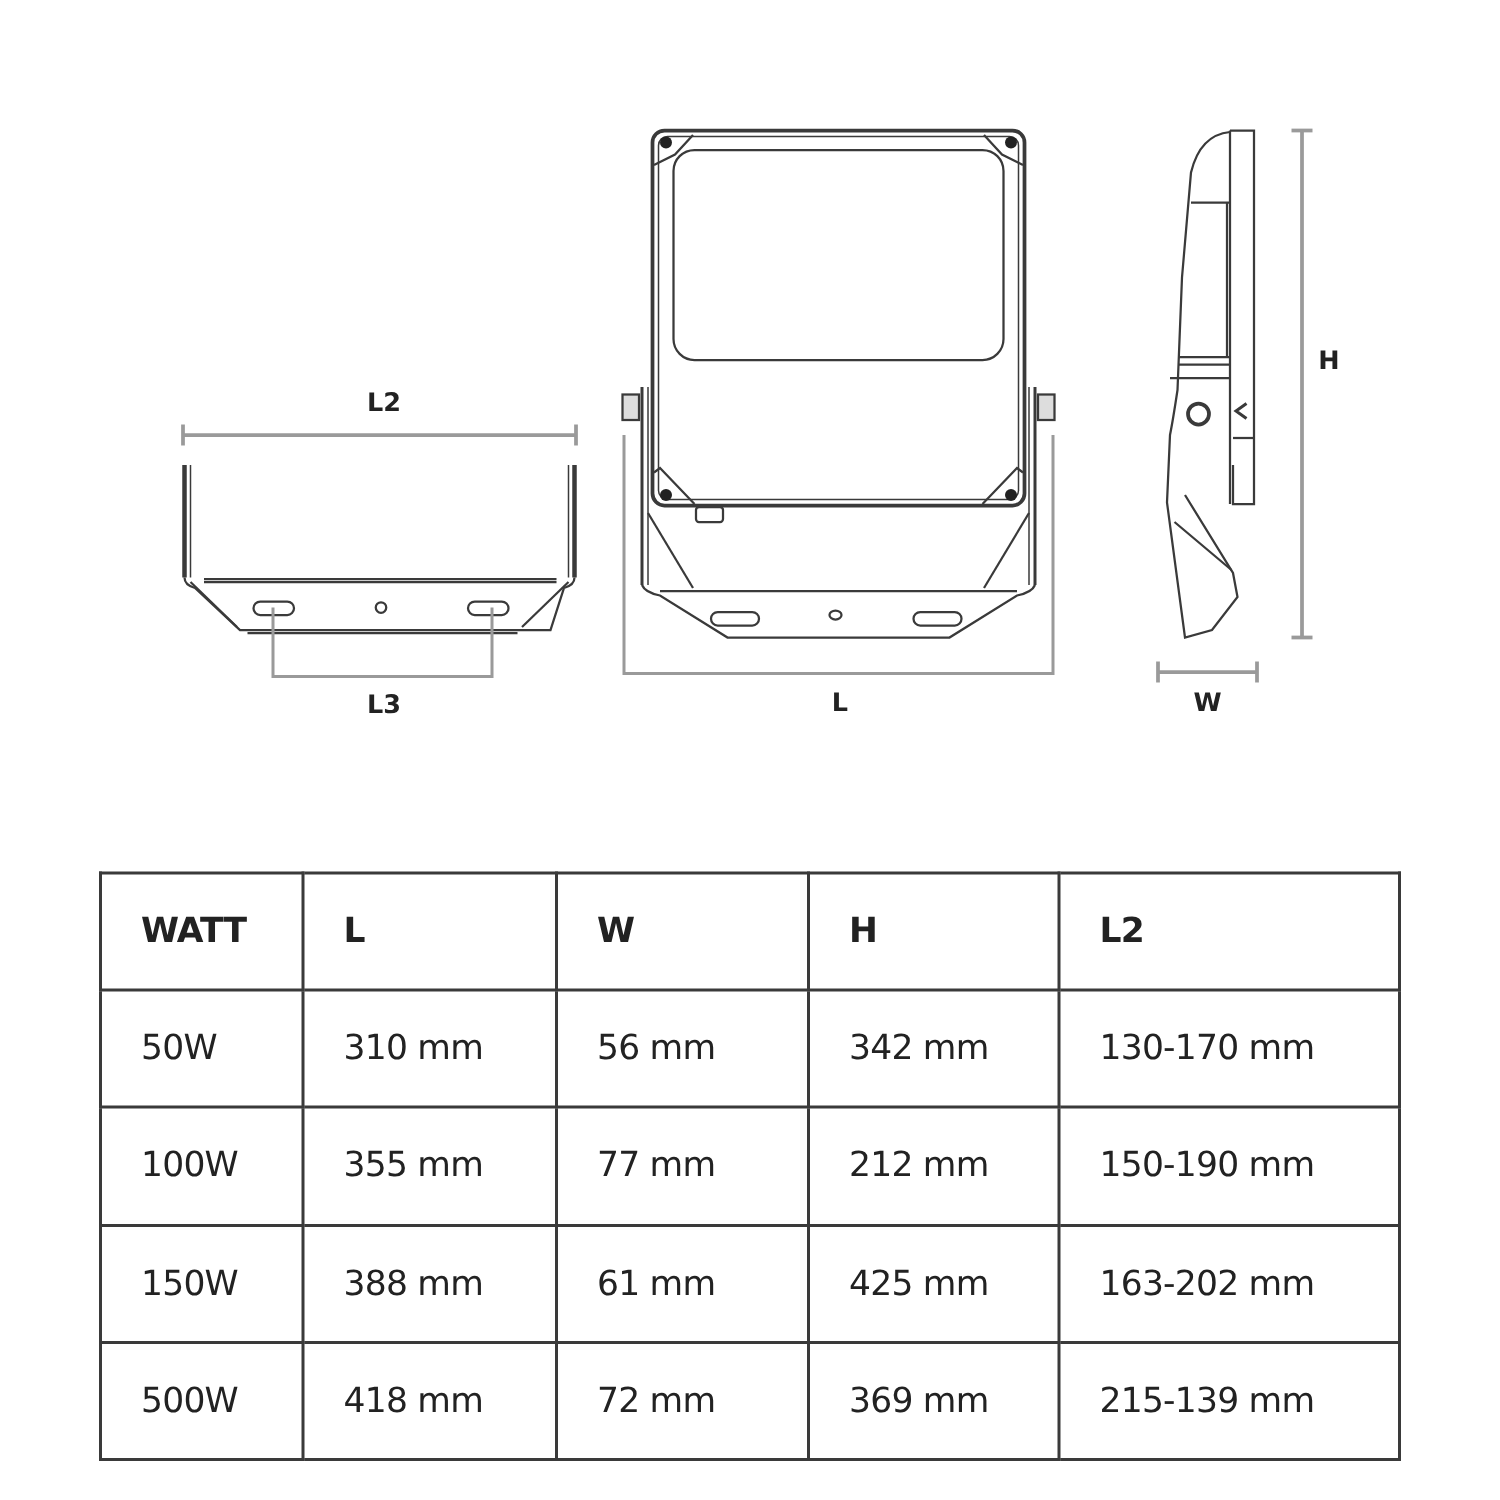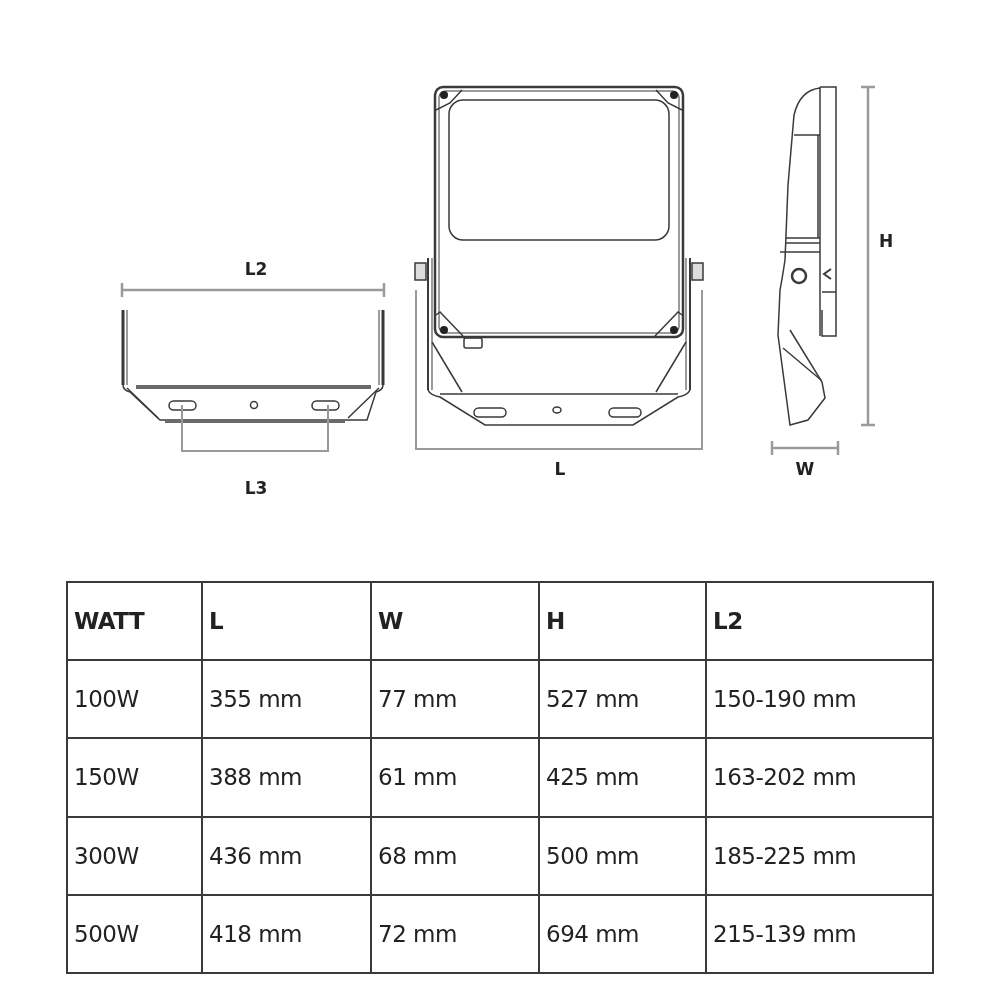--- a/index.html
+++ b/index.html
@@ -3,21 +3,21 @@
 <meta charset="utf-8">
 <style>
   html, body { margin: 0; padding: 0; background: #ffffff; }
   body { width: 1000px; height: 1000px; position: relative; overflow: hidden;
          font-family: "Liberation Sans", "DejaVu Sans", sans-serif; color: #1a1a1a; }
   .drawings { position: absolute; left: 0; top: 0; width: 1000px; height: 520px; }
   .dim-label { position: absolute; font-size: 17px; font-weight: bold; color: #222;
                font-family: "DejaVu Sans", sans-serif; transform: translateX(-50%); }
   table.spec { position: absolute; left: 66px; top: 581px; width: 866px; height: 393px;
                border-collapse: collapse; table-layout: fixed; }
-  table.spec td, table.spec th { border: 2px solid #3a3a3a; padding: 0 0 0 6px;
+  table.spec td, table.spec th { border: 2px solid #3a3a3a; padding: 0 0 0 26px;
                text-align: left; vertical-align: middle; font-size: 23px;
                font-family: "DejaVu Sans", sans-serif; color: #222; height: 55px;
                letter-spacing: -0.5px; font-weight: normal; }
   table.spec th { font-weight: bold; }
   col.c0 { width: 135px; } col.c1 { width: 169px; } col.c2 { width: 168px; }
   col.c3 { width: 167px; } col.c4 { width: 227px; }
 </style>
 </head>
 <body>
 
@@ -112,21 +112,21 @@
 
       <g stroke="#9a9a9a" stroke-width="2.5">
         <line x1="772" y1="448" x2="838" y2="448"></line>
         <line x1="772" y1="441" x2="772" y2="455"></line>
         <line x1="838" y1="441" x2="838" y2="455"></line>
       </g>
     </g>
   </svg>
 
   <span class="dim-label" style="left:256px; top:259px;">L2</span>
-  <span class="dim-label" style="left:256px; top:478px;">L3</span>
+  <span class="dim-label" style="left:256px; top:460px;">L3</span>
   <span class="dim-label" style="left:560px; top:459px;">L</span>
   <span class="dim-label" style="left:886px; top:231px;">H</span>
   <span class="dim-label" style="left:805px; top:459px;">W</span>
 </div>
 
 <table class="spec">
   <colgroup>
       <col class="c0">
       <col class="c1">
       <col class="c2">
@@ -135,41 +135,41 @@
     </colgroup>
   <tbody>
       <tr>
     <th>WATT</th>
     <th>L</th>
     <th>W</th>
     <th>H</th>
     <th>L2</th>
   </tr>
   <tr>
+    <td>50W</td>
+    <td>310 mm</td>
+    <td>56 mm</td>
+    <td>342 mm</td>
+    <td>130-170 mm</td>
+  </tr>
+  <tr>
     <td>100W</td>
     <td>355 mm</td>
     <td>77 mm</td>
-    <td>527 mm</td>
+    <td>212 mm</td>
     <td>150-190 mm</td>
   </tr>
   <tr>
     <td>150W</td>
     <td>388 mm</td>
     <td>61 mm</td>
     <td>425 mm</td>
     <td>163-202 mm</td>
   </tr>
   <tr>
-    <td>300W</td>
-    <td>436 mm</td>
-    <td>68 mm</td>
-    <td>500 mm</td>
-    <td>185-225 mm</td>
-  </tr>
-  <tr>
     <td>500W</td>
     <td>418 mm</td>
     <td>72 mm</td>
-    <td>694 mm</td>
+    <td>369 mm</td>
     <td>215-139 mm</td>
   </tr>
 </tbody>
   </table>
 
 </body></html>

